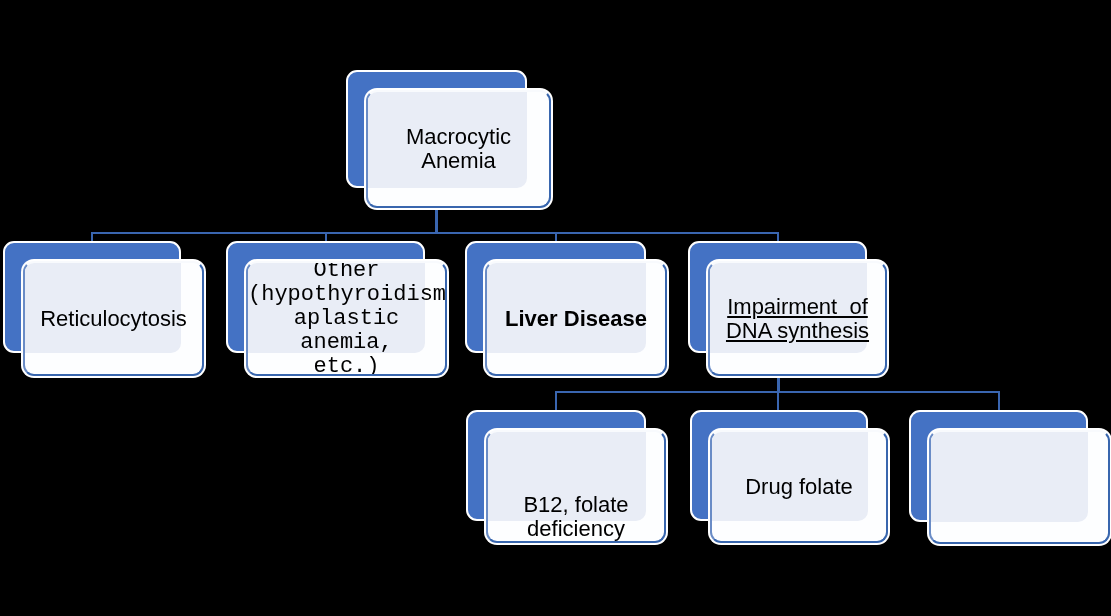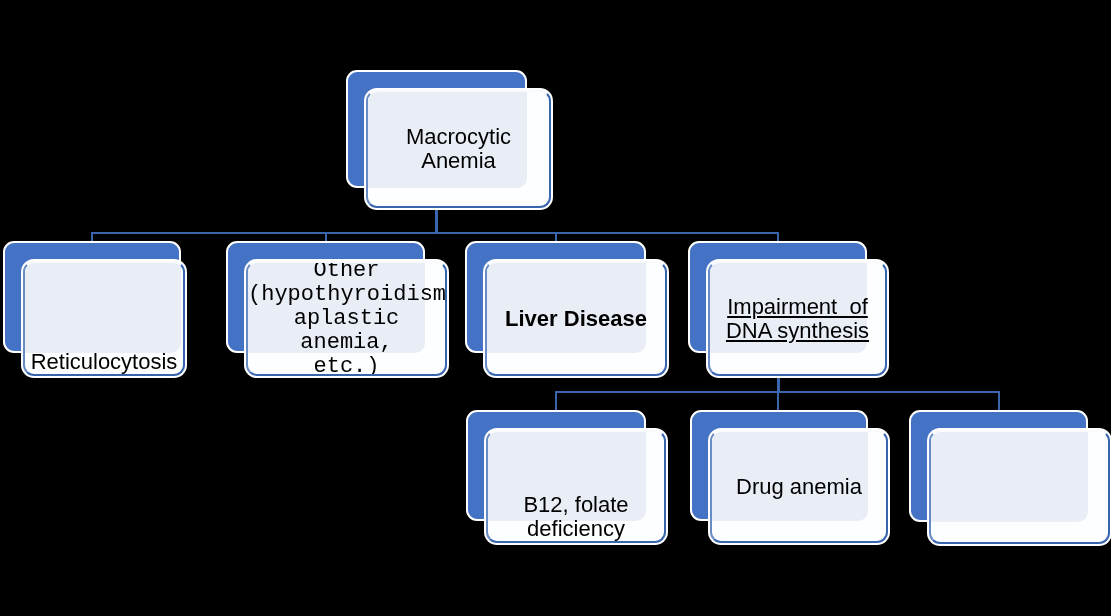--- a/index.html
+++ b/index.html
@@ -63,21 +63,21 @@
     width: 100%;
     text-align: center;
     color: var(--text, #000);
     font-size: 22px;
     line-height: 24px;
     white-space: pre-line;
   }
 
   
   .n0 { left: 346px; top: 70px; }  .n0 .back { width:181px; height:118px; } .n0 .front { width:185px; height:118px; } .n0 .tint { width:159px; height:96px; }
-  .n1 { left: 3px;   top: 241px; } .n1 .back { width:178px; height:112px; } .n1 .front { width:162px; height:115px;align-items:flex-end; } .n1 .tint { width:156px; height:90px; }
+  .n1 { left: 3px;   top: 241px; } .n1 .back { width:178px; height:112px; } .n1 .front { width:181px; height:115px; } .n1 .tint { width:156px; height:90px; }
   .n2 { left: 226px; top: 241px; } .n2 .back { width:199px; height:112px; } .n2 .front { width:201px; height:115px;font-family:Liberation Mono, monospace; } .n2 .tint { width:177px; height:90px; }
   .n3 { left: 465px; top: 241px; } .n3 .back { width:181px; height:112px; } .n3 .front { width:182px; height:115px;font-weight:bold; } .n3 .tint { width:159px; height:90px; }
   .n4 { left: 688px; top: 241px; } .n4 .back { width:179px; height:112px; } .n4 .front { width:179px; height:115px;text-decoration:underline; } .n4 .tint { width:157px; height:90px; }
   .n5 { left: 466px; top: 410px; } .n5 .back { width:180px; height:111px; } .n5 .front { width:180px; height:113px;align-items:flex-end; } .n5 .tint { width:158px; height:89px; }
   .n6 { left: 690px; top: 410px; } .n6 .back { width:178px; height:111px; } .n6 .front { width:178px; height:113px; } .n6 .tint { width:156px; height:89px; }
   .n7 { left: 909px; top: 410px; } .n7 .back { width:179px; height:112px; } .n7 .front { width:181px; height:114px; } .n7 .tint { width:157px; height:90px; }
 </style>
 </head>
 <body>
 
@@ -148,21 +148,21 @@
       <div class="tint"></div>
       <div class="label">B12, folate
 deficiency</div>
     </div>
   </div>
 
   <div class="node n6">
     <div class="back"></div>
     <div class="front">
       <div class="tint"></div>
-      <div class="label">Drug anemia</div>
+      <div class="label">Drug folate</div>
     </div>
   </div>
 
   <div class="node n7">
     <div class="back"></div>
     <div class="front">
       <div class="tint"></div>
     </div>
   </div>
 

